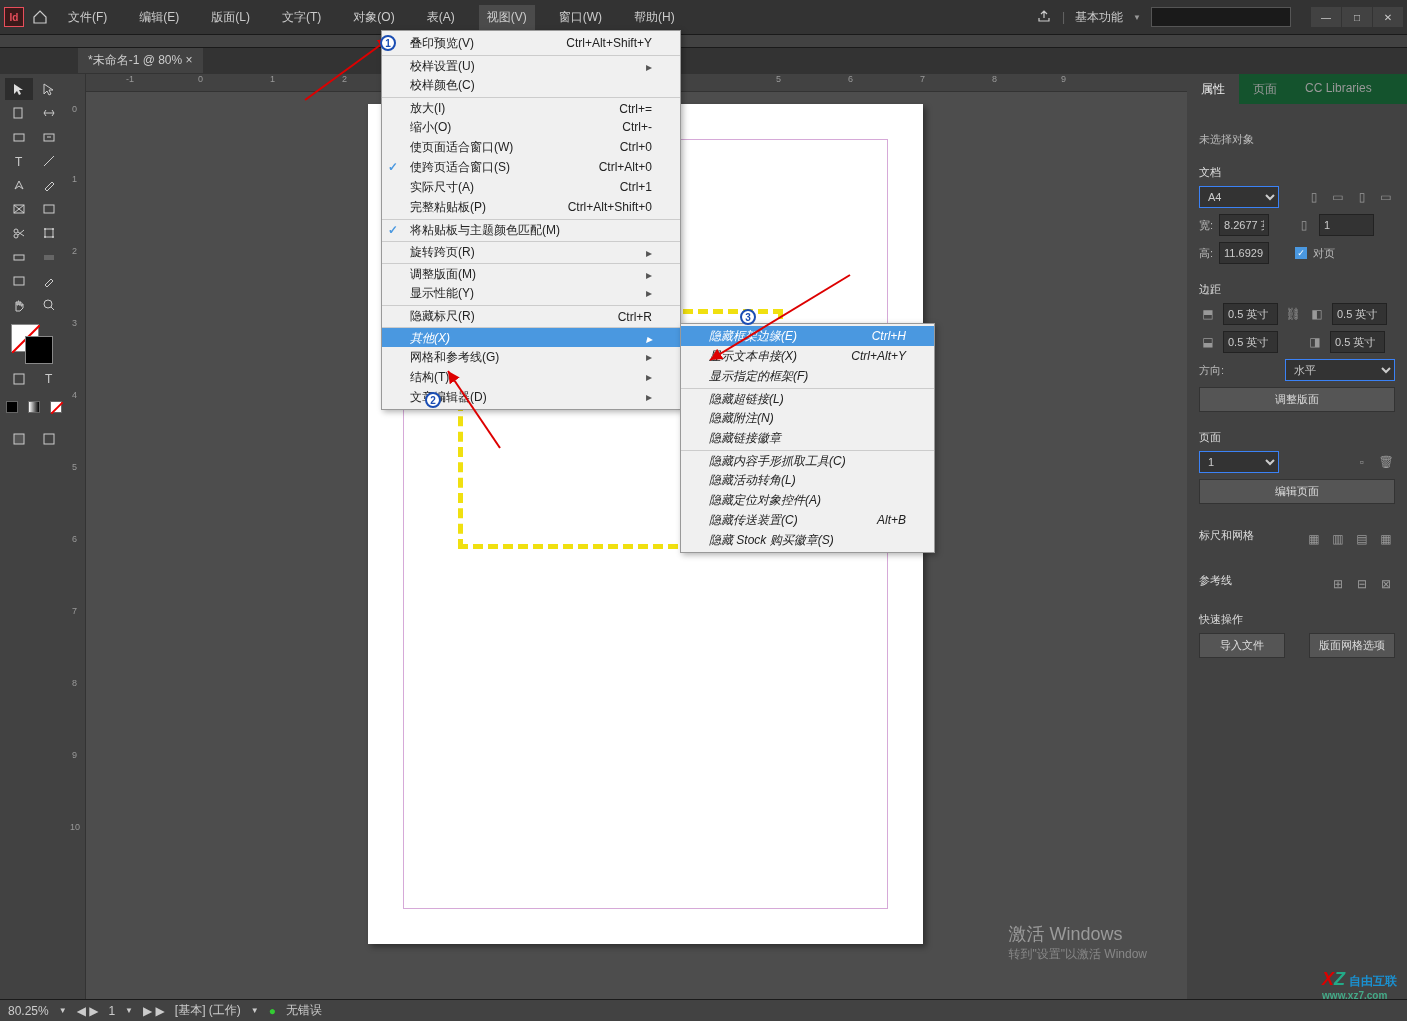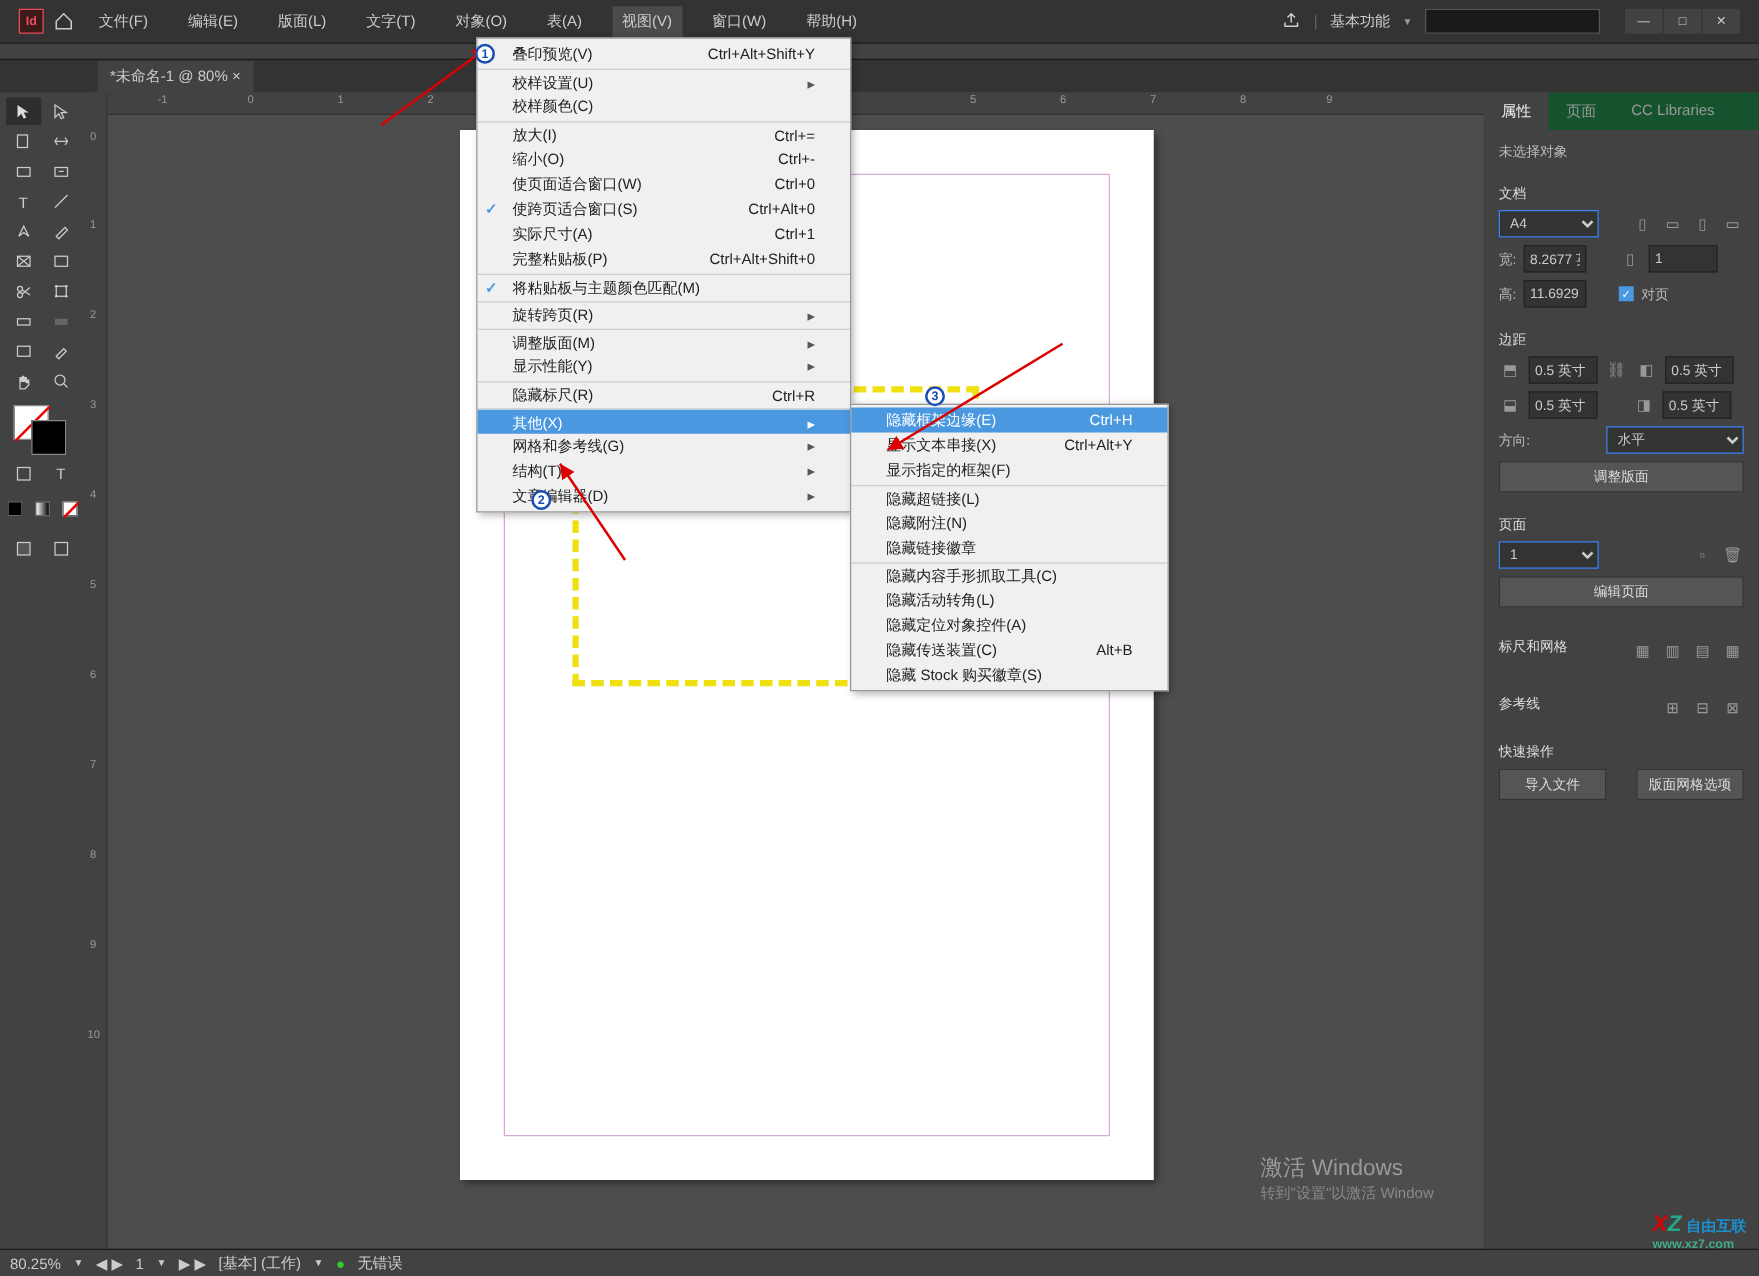--- a/index.html
+++ b/index.html
@@ -1,47 +1,47 @@
 <!DOCTYPE html>
 <html><head>
 <meta charset="utf-8">
 <style>
 *{box-sizing:border-box;margin:0;padding:0;font-family:"Microsoft YaHei",sans-serif;font-size:12px;user-select:none}
 body{background:#333;overflow:hidden;width:1407px;height:1021px;position:relative}
-.titlebar{height:34px;background:#333;display:flex;align-items:center;padding:0 15px;color:#ccc}
+.titlebar{height:34px;background:#333;display:flex;align-items:center;padding:0 4px;color:#ccc}
 .id-logo{width:20px;height:20px;background:#3b1a1a;border:1px solid #e84e5b;display:flex;align-items:center;justify-content:center;color:#e84e5b;font-weight:bold;font-size:10px;margin-right:8px}
 .home-icon{width:16px;height:16px;margin-right:12px}
 .menubar{display:flex;gap:16px}
 .menubar-item{padding:4px 8px;color:#ccc;cursor:pointer}
 .menubar-item.active{background:#4b4b4b}
 .titlebar-right{margin-left:auto;display:flex;align-items:center;gap:10px}
 .search-box{width:140px;height:20px;background:#1a1a1a;border:1px solid #555}
 .win-controls{display:flex;gap:1px;margin-left:10px}
 .win-btn{width:30px;height:20px;background:#424242;display:flex;align-items:center;justify-content:center;color:#ccc;font-size:10px}
 .controlbar{height:14px;background:#424242;border-top:1px solid #1a1a1a;border-bottom:1px solid #1a1a1a}
-.tabbar{height:26px;background:#333;display:flex;align-items:center;padding-left:78px}
+.tabbar{height:26px;background:#333;display:flex;align-items:flex-start;padding-left:78px}
 .doctab{background:#424242;padding:4px 10px;color:#ccc;display:flex;align-items:center;gap:8px;font-size:11px}
 .main{display:flex;height:calc(100% - 92px)}
 .toolbox{width:68px;background:#424242;padding:4px 2px;display:flex;flex-direction:column;gap:2px}
 .toolrow{display:flex;gap:2px;justify-content:center}
 .tool{width:28px;height:22px;display:flex;align-items:center;justify-content:center;color:#ccc;position:relative}
 .tool.sel{background:#2d2d2d}
 .tool-lg{width:58px;height:40px;position:relative;margin:4px auto}
 .canvas-area{flex:1;background:#4d4d4d;position:relative;overflow:hidden}
 .hruler{position:absolute;top:0;left:18px;right:0;height:18px;background:#424242;border-bottom:1px solid #333}
 .vruler{position:absolute;top:0;left:0;bottom:0;width:18px;background:#424242;border-right:1px solid #333}
 .tick{position:absolute;color:#999;font-size:9px}
 .page{position:absolute;left:300px;top:30px;width:555px;height:840px;background:#fff;box-shadow:3px 3px 6px rgba(0,0,0,.4)}
 .margin-guide{position:absolute;border:1px solid #d6a9d8;left:35px;top:35px;right:35px;bottom:35px}
 .yellow-frame{position:absolute;border:5px dashed #f0e010;pointer-events:none}
 .rightpanels{width:220px;background:#424242;display:flex;flex-direction:column}
 .panel-tabs{display:flex;background:#14532d;height:30px}
 .ptab{padding:7px 14px;color:#999;font-size:12px}
 .ptab.active{background:#424242;color:#eee}
-.pbody{padding:10px 12px;color:#ccc;font-size:11px}
+.pbody{padding:28px 12px;color:#ccc;font-size:11px}
 .prow{display:flex;align-items:center;gap:6px;margin:6px 0}
 .plabel{color:#bbb;font-size:11px}
 .psel{background:#333;border:1px solid #3b82f6;color:#ccc;padding:2px 4px;height:22px;font-size:11px}
 .pinput{background:#333;border:1px solid #222;color:#ccc;padding:2px 4px;width:50px;height:22px;font-size:11px;text-align:left}
 .pbtn{background:#555;border:1px solid #333;color:#ddd;padding:4px 8px;text-align:center;font-size:11px;flex:1}
 .psect{margin-top:10px;padding-top:8px}
 .psect-h{color:#ddd;font-size:11px;margin-bottom:6px}
 .picon{width:18px;height:18px;display:inline-flex;align-items:center;justify-content:center;color:#999}
 .dropdown{position:absolute;background:#f0f0f0;border:1px solid #999;box-shadow:2px 2px 6px rgba(0,0,0,.3);z-index:100;min-width:300px;padding:2px 0}
 .ditem{padding:4px 28px 4px 28px;color:#222;font-size:12px;display:flex;justify-content:space-between;align-items:center;position:relative;height:20px}
@@ -480,21 +480,21 @@
       <span class="darrow">▸</span>
     </div>
     <div class="ditem">
       <span>显示性能(Y)</span>
       <span class="darrow">▸</span>
     </div>
     <div class="ditem sep">
       <span>隐藏标尺(R)</span>
       <span>Ctrl+R</span>
     </div>
-    <div class="ditem hl sep" style="position: relative;">
+    <div class="ditem hl sep" style="position: relative; font-style: italic;">
       <span>其他(X)</span>
       <span class="darrow">▸</span>
       <div class="submenu" style="top: -5px;">
         <div class="ditem hl">
           <span>隐藏框架边缘(E)</span>
           <span>Ctrl+H</span>
         </div>
         <div class="ditem">
           <span>显示文本串接(X)</span>
           <span>Ctrl+Alt+Y</span>

